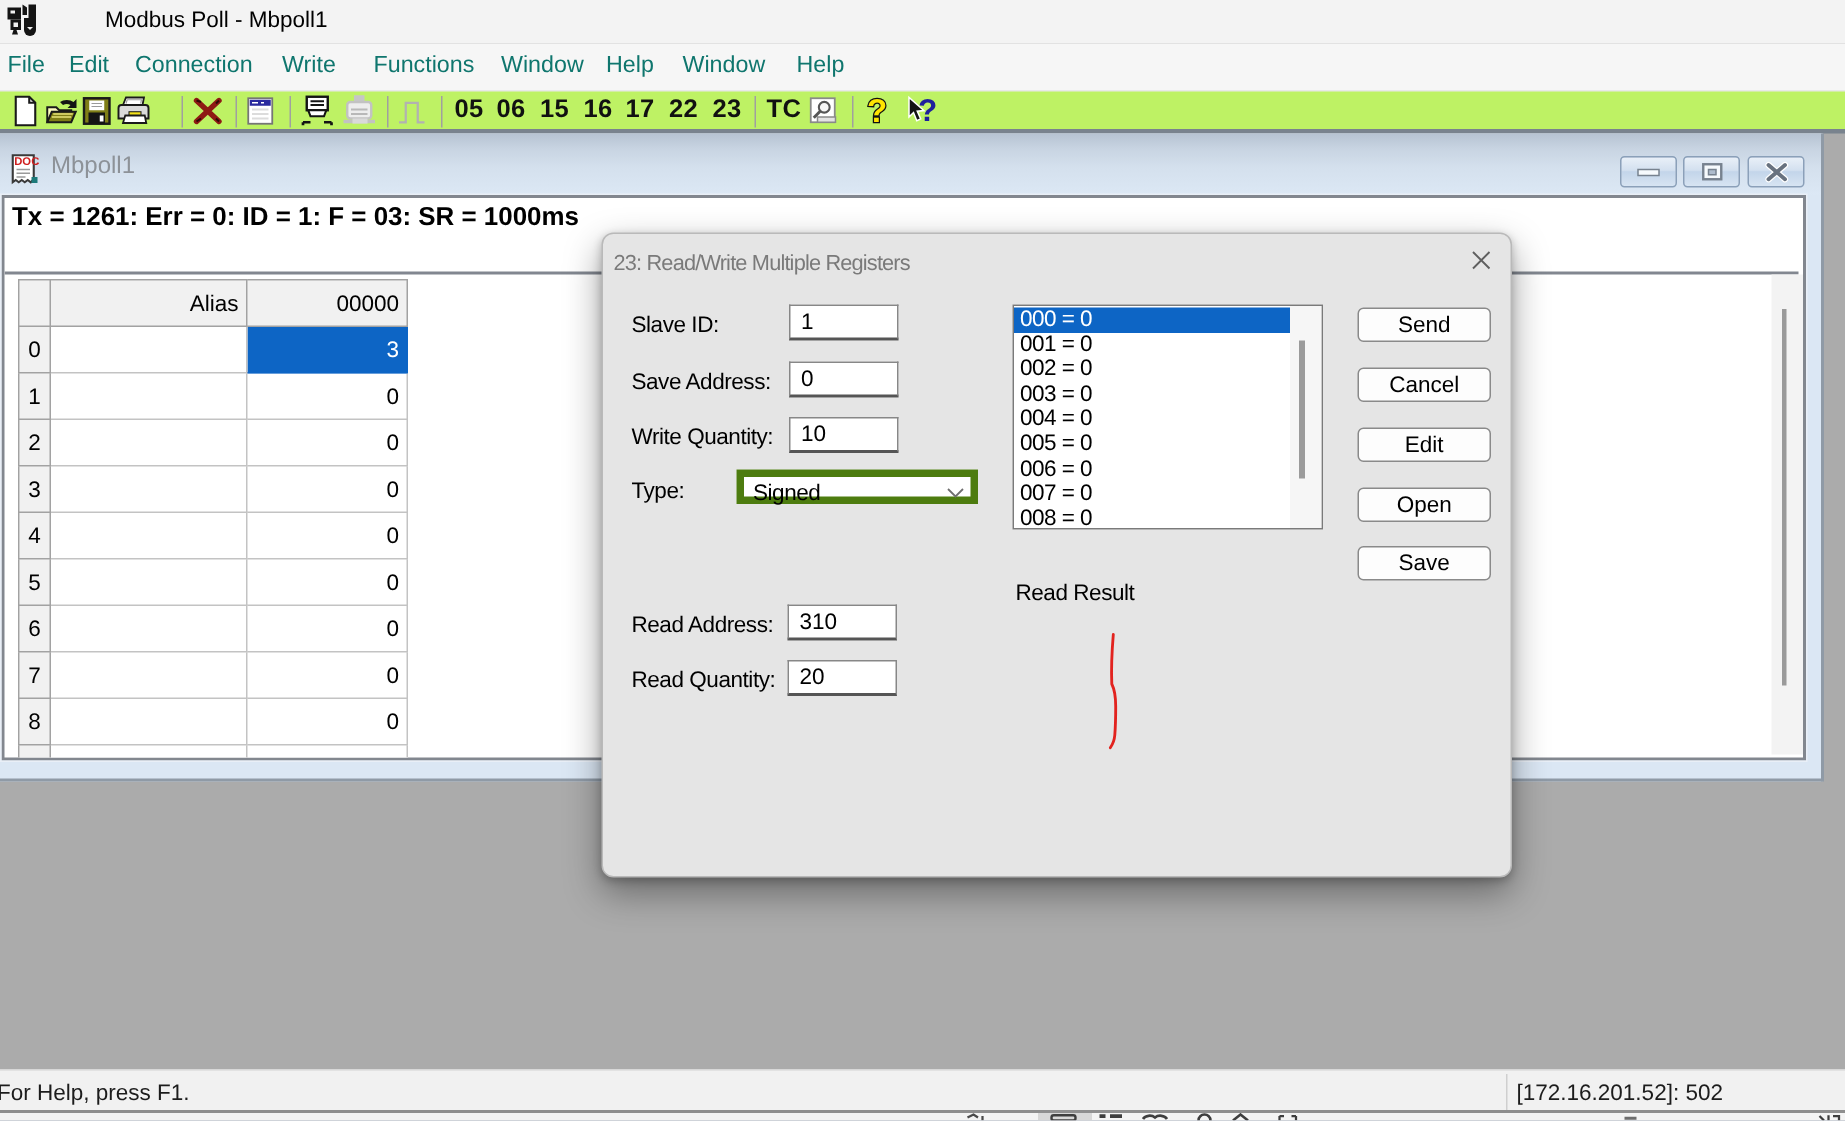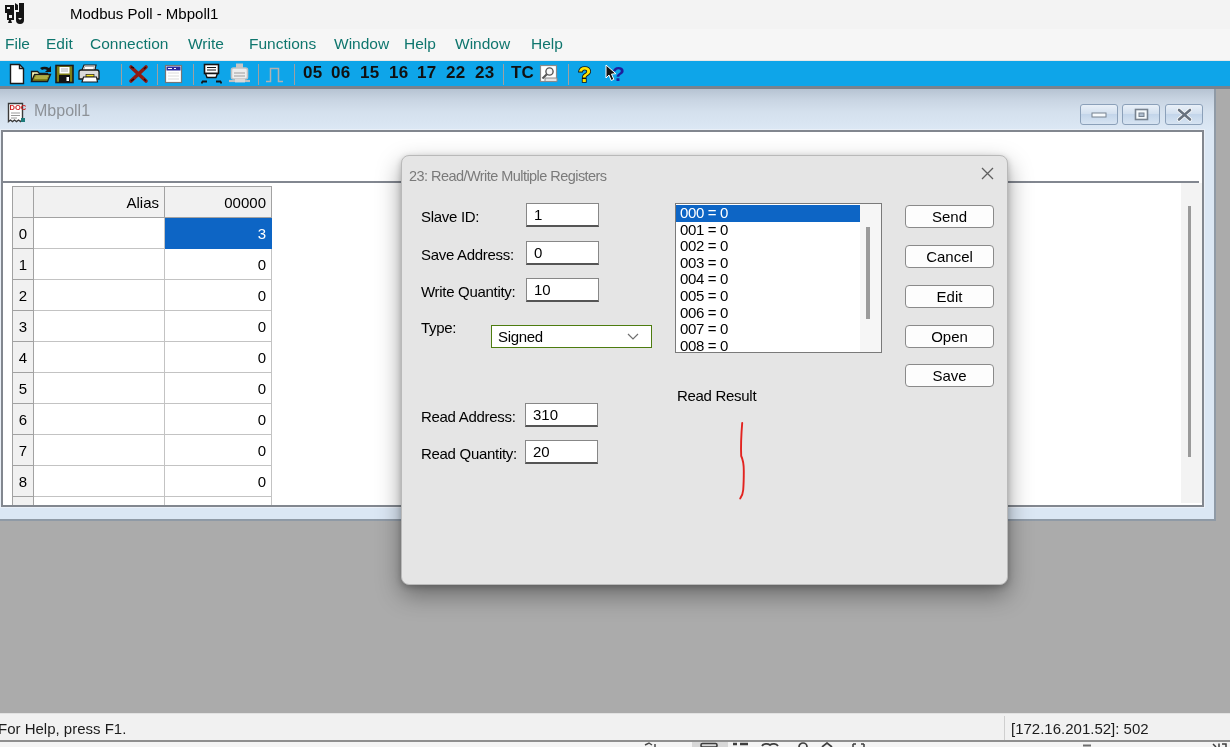--- a/index.html
+++ b/index.html
@@ -6,21 +6,21 @@
 html,body { width:1230px; height:747px; overflow:hidden; }
 body { font-family:"Liberation Sans", sans-serif; position:relative; background:#ababab; }
 .abs { position:absolute; }
 svg { display:block; }
 
 
 #titlebar { left:0; top:0; width:1230px; height:29px; background:#f3f3f3; }
 #titletext { left:30px; top:5px; font-size:15px; color:#000000;margin-left:40px; }
 #menubar { left:0; top:29px; width:1230px; height:31px; background:#f6f6f6; }
 .menuitem { position:absolute; top:6px; font-size:15.5px; color:#0f766e; }
-#toolbar { left:0; top:60px; width:1230px; height:27px; background:#0ea5e9; border-top:1px solid #e8e8e8; }
+#toolbar { left:0; top:60px; width:1230px; height:27px; background:#bef264; border-top:1px solid #e8e8e8; }
 #toolbar-btm { left:0; top:86px; width:1230px; height:3px; background:#79838e; }
 .tsep { position:absolute; top:3px; width:1px; height:21px; background:#a0a0a0; }
 .tnum { position:absolute; top:2px; font-size:17px; font-weight:bold; color:#111; letter-spacing:0.2px; }
 
 
 #child { left:-6px; top:89px; width:1221px; height:432px; background:#dbe7f4; }
 #childedge { left:1214px; top:89px; width:2px; height:432px; background:#8f9aa6; }
 #childbtm { left:-6px; top:519px; width:1221px; height:2px; background:#8f9aa6; }
 #caption { position:absolute; left:0; top:0; width:1221px; height:41px;
   background:linear-gradient(180deg,#b6c3d2 0%, #c8d4e2 25%, #d4e0ed 55%, #dce8f5 100%); }
@@ -52,21 +52,21 @@
 #sbline { left:0; top:740px; width:1230px; height:2px; background:#8f8f8f; }
 #sliver { left:0; top:742px; width:1230px; height:5px; background:#f4f4f4; }
 
 
 #dialog { left:401px; top:155px; width:607px; height:430px; background:#e5e5e5;
   border:1px solid #b9b9b9; border-radius:8px; box-shadow:0 10px 24px rgba(0,0,0,0.38), 0 2px 6px rgba(0,0,0,0.22); }
 #dlgtitle { left:7px; top:12px; font-size:14.5px; letter-spacing:-0.55px; color:#7a7a7a; }
 .dlabel { position:absolute; font-size:15px; letter-spacing:-0.3px; color:#000; }
 .dinput { position:absolute; width:73px; height:24px; background:#fff; border:1px solid #878787; border-bottom:2px solid #555;
   font-size:15px; color:#000; padding:2px 0 0 7px; }
-#combo { left:89px; top:169px; width:161px; height:23px; background:#fff; border:1px solid #4d7c0f; }
+#combo { left:89px; top:157px; width:161px; height:23px; background:#fff; border:5px solid #4d7c0f; }
 #combotxt { left:6px; top:2px; font-size:15px; letter-spacing:-0.3px; color:#000; }
 .lbox { position:absolute; width:207px; height:150px; background:#fff; border:1px solid #7a7a7a;
   font-size:15px; color:#000; line-height:16.6px; overflow:hidden; }
 .li { padding-left:4px; height:16.6px; white-space:pre; letter-spacing:-0.35px; }
 .lisel { background:#0d65c5; color:#fff; width:184px; }
 .dbtn { position:absolute; width:89px; height:23px; background:#fdfdfd; border:1px solid #8a8a8a;
   border-radius:4px; font-size:15px; color:#000; text-align:center; padding-top:2px; }
 </style>
 </head>
 <body>
@@ -186,20 +186,21 @@
       </svg>
     </div>
     <div class="capbtn" style="left:1171px">
       <svg width="36" height="19" viewBox="0 0 36 19">
         <path d="M13,5 L24,14.5 M24,5 L13,14.5" stroke="#fff" stroke-width="4.2" stroke-linecap="round"></path>
         <path d="M13,5 L24,14.5 M24,5 L13,14.5" stroke="#68727f" stroke-width="2.6" stroke-linecap="round"></path>
       </svg>
     </div>
   </div>
   <div id="content">
+    <span class="abs" id="txline">Tx = 1261: Err = 0: ID = 1: F = 03: SR = 1000ms</span>
     <div class="abs" id="gridtopline"></div>
     <div class="abs" id="vtrack"></div>
     <div class="abs" id="vthumb"></div>
     <div id="grid">
       <table>
         <tbody>
             <tr>
               <td class="rn" style="width:21px;height:29px"></td>
               <td class="hd" style="width:131px">Alias</td>
               <td class="hd" style="width:107px">00000</td>

